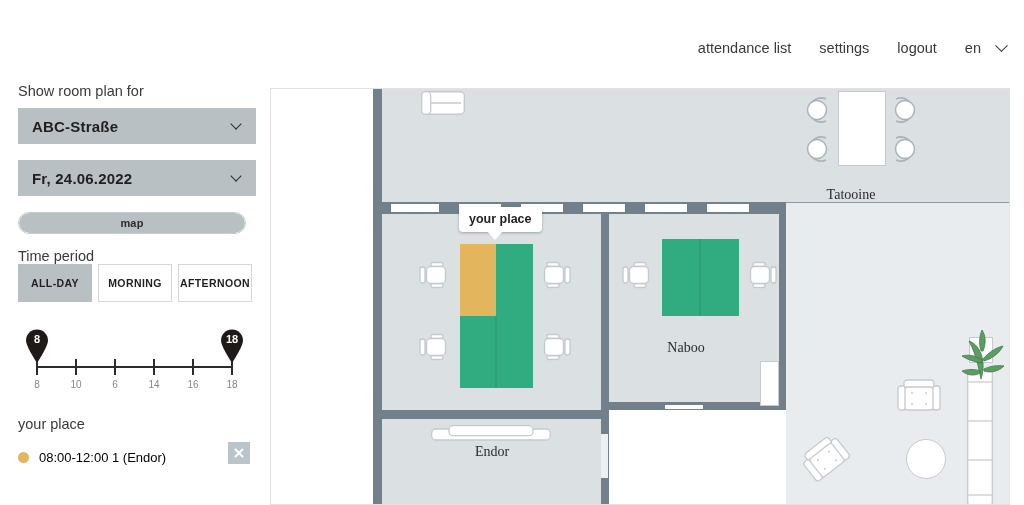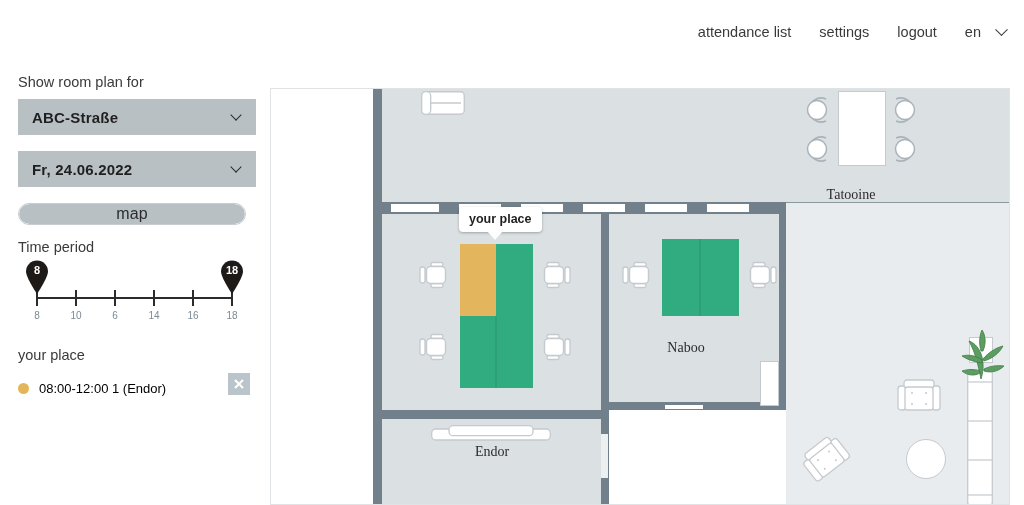--- a/index.html
+++ b/index.html
@@ -22,32 +22,32 @@
     display: flex; align-items: center; gap: 10px;
   }
   .logo-mark { width: 42px; height: 42px; display: block; }
   .logo-text {
     font-size: 14.5px; font-weight: bold; line-height: 1.05;
     letter-spacing: 0.3px; color: #1c1c1c;
   }
   .logo-text div { display: block; }
 
   .nav {
-    position: absolute; right: 18px; top: 24px;
+    position: absolute; right: 18px; top: 40px;
     display: flex; align-items: center; gap: 28px;
     font-size: 14.5px; color: #3a3a3a;
   }
   .nav a { color: #3a3a3a; text-decoration: none; white-space: nowrap; }
   .lang { display: flex; align-items: center; gap: 16px; }
   .chev { display: inline-block; width: 9px; height: 9px;
     border-right: 1.6px solid #3a3a3a; border-bottom: 1.6px solid #3a3a3a;
     transform: rotate(45deg) translate(-2px,-2px); }
 
   
-  .sidebar { position: absolute; left: 18px; top: 74px; width: 238px; }
+  .sidebar { position: absolute; left: 18px; top: 83px; width: 238px; }
   .side-label { font-size: 14.5px; color: #3a3a3a; margin-bottom: 9px; }
 
   .select {
     position: relative; height: 36px; background: #b9c0c4;
     display: flex; align-items: center; padding: 0 14px;
     font-size: 15px; font-weight: bold; color: #1f1f1f;
     margin-bottom: 16px; letter-spacing: 0.2px;
   }
   .select .sel-chev {
     position: absolute; right: 16px; top: 12px;
@@ -56,21 +56,21 @@
     transform: rotate(45deg);
   }
 
   .toggle {
     display: flex; width: 228px; height: 22px; border-radius: 11px;
     border: 1px solid #c9cdd0; overflow: hidden; background: #fff;
     margin-bottom: 14px;
   }
   .toggle div {
     flex: 1; display: flex; align-items: center; justify-content: center;
-    font-size: 16px; font-weight: normal; letter-spacing: 0.2px; color: #2b2b2b;
+    font-size: 11px; font-weight: bold; letter-spacing: 0.2px; color: #2b2b2b;
   }
   .toggle .on { background: #b9c0c4; border-radius: 11px; }
 
   .section-title { font-size: 14.5px; color: #3a3a3a; }
 
   .period { display: flex; gap: 0; width: 234px; margin-bottom: 22px; }
   .period button {
     flex: 1; height: 38px; background: #fff; border: 1px solid #d5d8da;
     font-family: inherit; font-size: 10.5px; font-weight: bold;
     letter-spacing: 0.4px; color: #1f1f1f; cursor: pointer;
@@ -198,20 +198,25 @@
       <span>Fr, 24.06.2022</span>
       <span class="sel-chev"></span>
     </div>
 
     <div class="toggle">
       <div class="on">map</div>
     </div>
 
     <div class="section-title">Time period</div>
 
+    <div class="period">
+      <button class="on">ALL-DAY</button>
+      <button>MORNING</button>
+      <button>AFTERNOON</button>
+    </div>
 
     <div class="slider">
       <div class="slider-track"></div>
 
       <div class="tick" style="left:18px"></div>
       <div class="tick" style="left:57px"></div>
       <div class="tick" style="left:96px"></div>
       <div class="tick" style="left:135px"></div>
       <div class="tick" style="left:174px"></div>
       <div class="tick" style="left:213px"></div>

